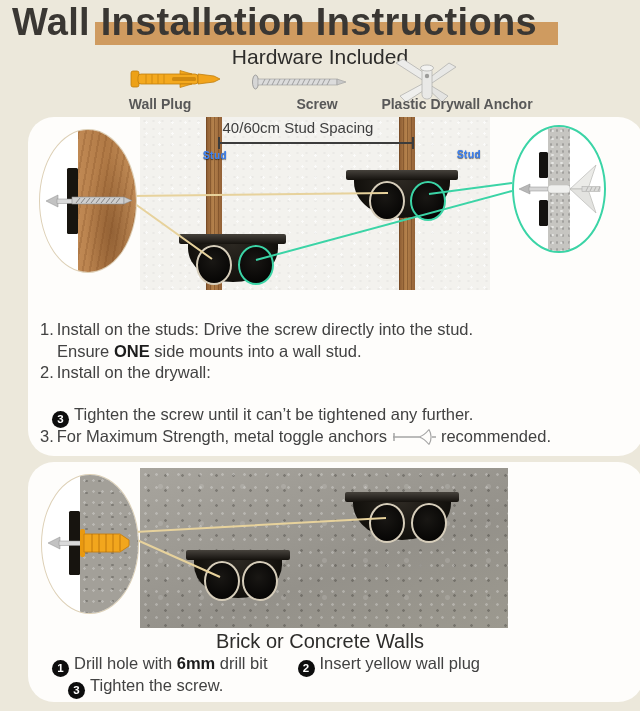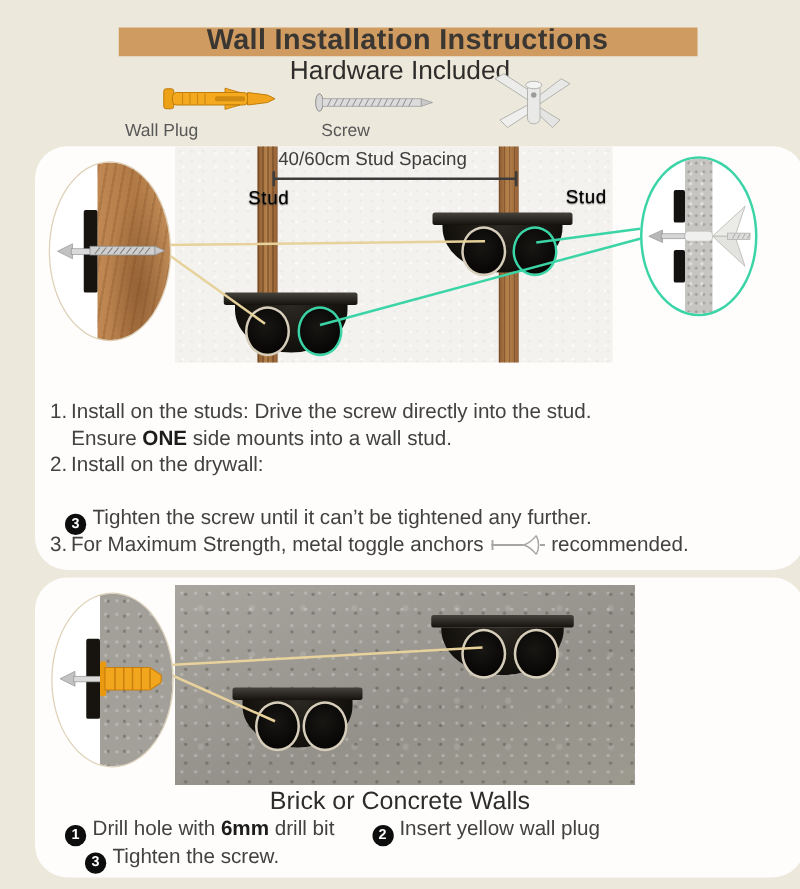--- a/index.html
+++ b/index.html
@@ -2,27 +2,27 @@
 <html><head>
 <meta charset="utf-8">
 <style>
   html,body{margin:0;padding:0;}
   body{width:640px;height:711px;background:#ece8db;font-family:"Liberation Sans","DejaVu Sans",sans-serif;overflow:hidden;}
   #page{position:relative;width:640px;height:711px;}
   .abs{position:absolute;}
 
   
   .title-bar{position:absolute;left:95px;top:22px;width:463px;height:23px;background:#cf9b60;}
-  h1.title{position:absolute;left:12px;top:18px;width:628px;margin:0;text-align:center;
-    font-size:23px;font-weight:600;color:#3a3733;letter-spacing:.3px;}
+  h1.title{position:absolute;left:12px;top:1px;width:628px;margin:0;text-align:left;
+    font-size:38px;font-weight:600;color:#3a3733;letter-spacing:.3px;}
 
   
   .hw-heading{position:absolute;left:0;top:45px;width:640px;margin:0;text-align:center;
     font-size:21px;font-weight:500;color:#2e2d2b;}
-  .hw-label{position:absolute;top:96px;font-size:14px;color:#585858;text-align:left;}
+  .hw-label{position:absolute;top:96px;font-size:14px;color:#585858;text-align:center;font-weight:bold;}
 
   
   .card{position:absolute;left:28px;width:584px;background:#fefdfb;border-radius:26px;overflow:hidden;padding-left:32px;}
   #card1{top:117px;height:339px;}
   #card2{top:462px;height:240px;}
 
   
   .drywall-tex{position:absolute;left:112px;top:0;width:350px;height:173px;background-color:#f3f2ee;
     background-image:radial-gradient(circle,rgba(0,0,0,.035) 1px,transparent 1.3px),
                      radial-gradient(circle,rgba(255,255,255,.7) 1px,transparent 1.3px);
@@ -36,22 +36,22 @@
   .stud{position:absolute;top:0;height:173px;width:16px;
     background-image:repeating-linear-gradient(90deg,rgba(92,52,20,.4) 0 1px,rgba(0,0,0,0) 1px 4px),
                      linear-gradient(90deg,#8a5a31,#b5824c 45%,#936136);}
 
   
   .measure{position:absolute;left:190px;top:20px;width:192px;height:12px;
     border-left:2px solid #3c3c3c;border-right:2px solid #3c3c3c;
     background:linear-gradient(#3c3c3c,#3c3c3c) 50% 50%/100% 2px no-repeat;}
   .spacing-label{position:absolute;left:150px;top:2px;width:240px;text-align:center;
     font-size:15px;color:#3e3e3e;}
-  .stud-tag{position:absolute;width:64px;text-align:center;font-size:15px;font-weight:normal;
-    color:#000000;letter-spacing:.5px;text-shadow:0 1px 1px rgba(0,0,0,.55),0 0 1px #8a8a8a;}
+  .stud-tag{position:absolute;width:64px;text-align:center;font-size:10px;font-weight:bold;
+    color:#3b82f6;letter-spacing:.5px;text-shadow:0 1px 1px rgba(0,0,0,.55),0 0 1px #8a8a8a;}
 
   
   .mount{position:absolute;}
   .mount .plate{height:10px;border-radius:2px;background:linear-gradient(180deg,#46423c,#15120e);}
   .mount .bowl{position:relative;margin:0 auto;height:38px;border-radius:0 0 200px 200px/0 0 150px 150px;
     background:radial-gradient(ellipse at 50% 0%,#2c2822,#110f0b 72%);}
   .hole{position:absolute;top:1px;width:32px;height:36px;border-radius:50%;
     background:radial-gradient(circle at 45% 40%,#191714,#060504 78%);}
   .ring-cream{border:2px solid #d6cdba;}
   .ring-teal{border:2px solid #3bd4a6;}
@@ -119,20 +119,21 @@
     <path d="M42,24 L63,8 L70,12 L46,28 Z" fill="#e8e8e6" stroke="#b3b3b0" stroke-width="0.8"></path>
     <path d="M38,28 L14,41 L20,47 L43,32 Z" fill="#efefed" stroke="#b3b3b0" stroke-width="0.8"></path>
     <path d="M44,30 L62,41 L56,47 L41,33 Z" fill="#e4e4e2" stroke="#b3b3b0" stroke-width="0.8"></path>
     <rect x="36" y="12" width="10" height="32" rx="4.5" fill="#e9e9e7" stroke="#b3b3b0" stroke-width="0.8"></rect>
     <ellipse cx="41" cy="13" rx="6.5" ry="3" fill="#f3f3f1" stroke="#b3b3b0" stroke-width="0.8"></ellipse>
     <circle cx="41" cy="21" r="2.2" fill="#9c9c9a"></circle>
   </svg>
 
   <div class="hw-label" style="left:100px;width:120px;">Wall Plug</div>
   <div class="hw-label" style="left:257px;width:120px;">Screw</div>
+  <div class="hw-label" style="left:377px;width:160px;">Plastic Drywall Anchor</div>
 
   <section id="card1" class="card">
 
     <div class="drywall-tex"></div>
     <div class="stud" style="left:178px;"></div>
     <div class="stud" style="left:371px;"></div>
 
     <div class="spacing-label">40/60cm Stud Spacing</div>
     <div class="measure"></div>
     <div class="stud-tag" style="left:155px;top:33px;">Stud</div>

